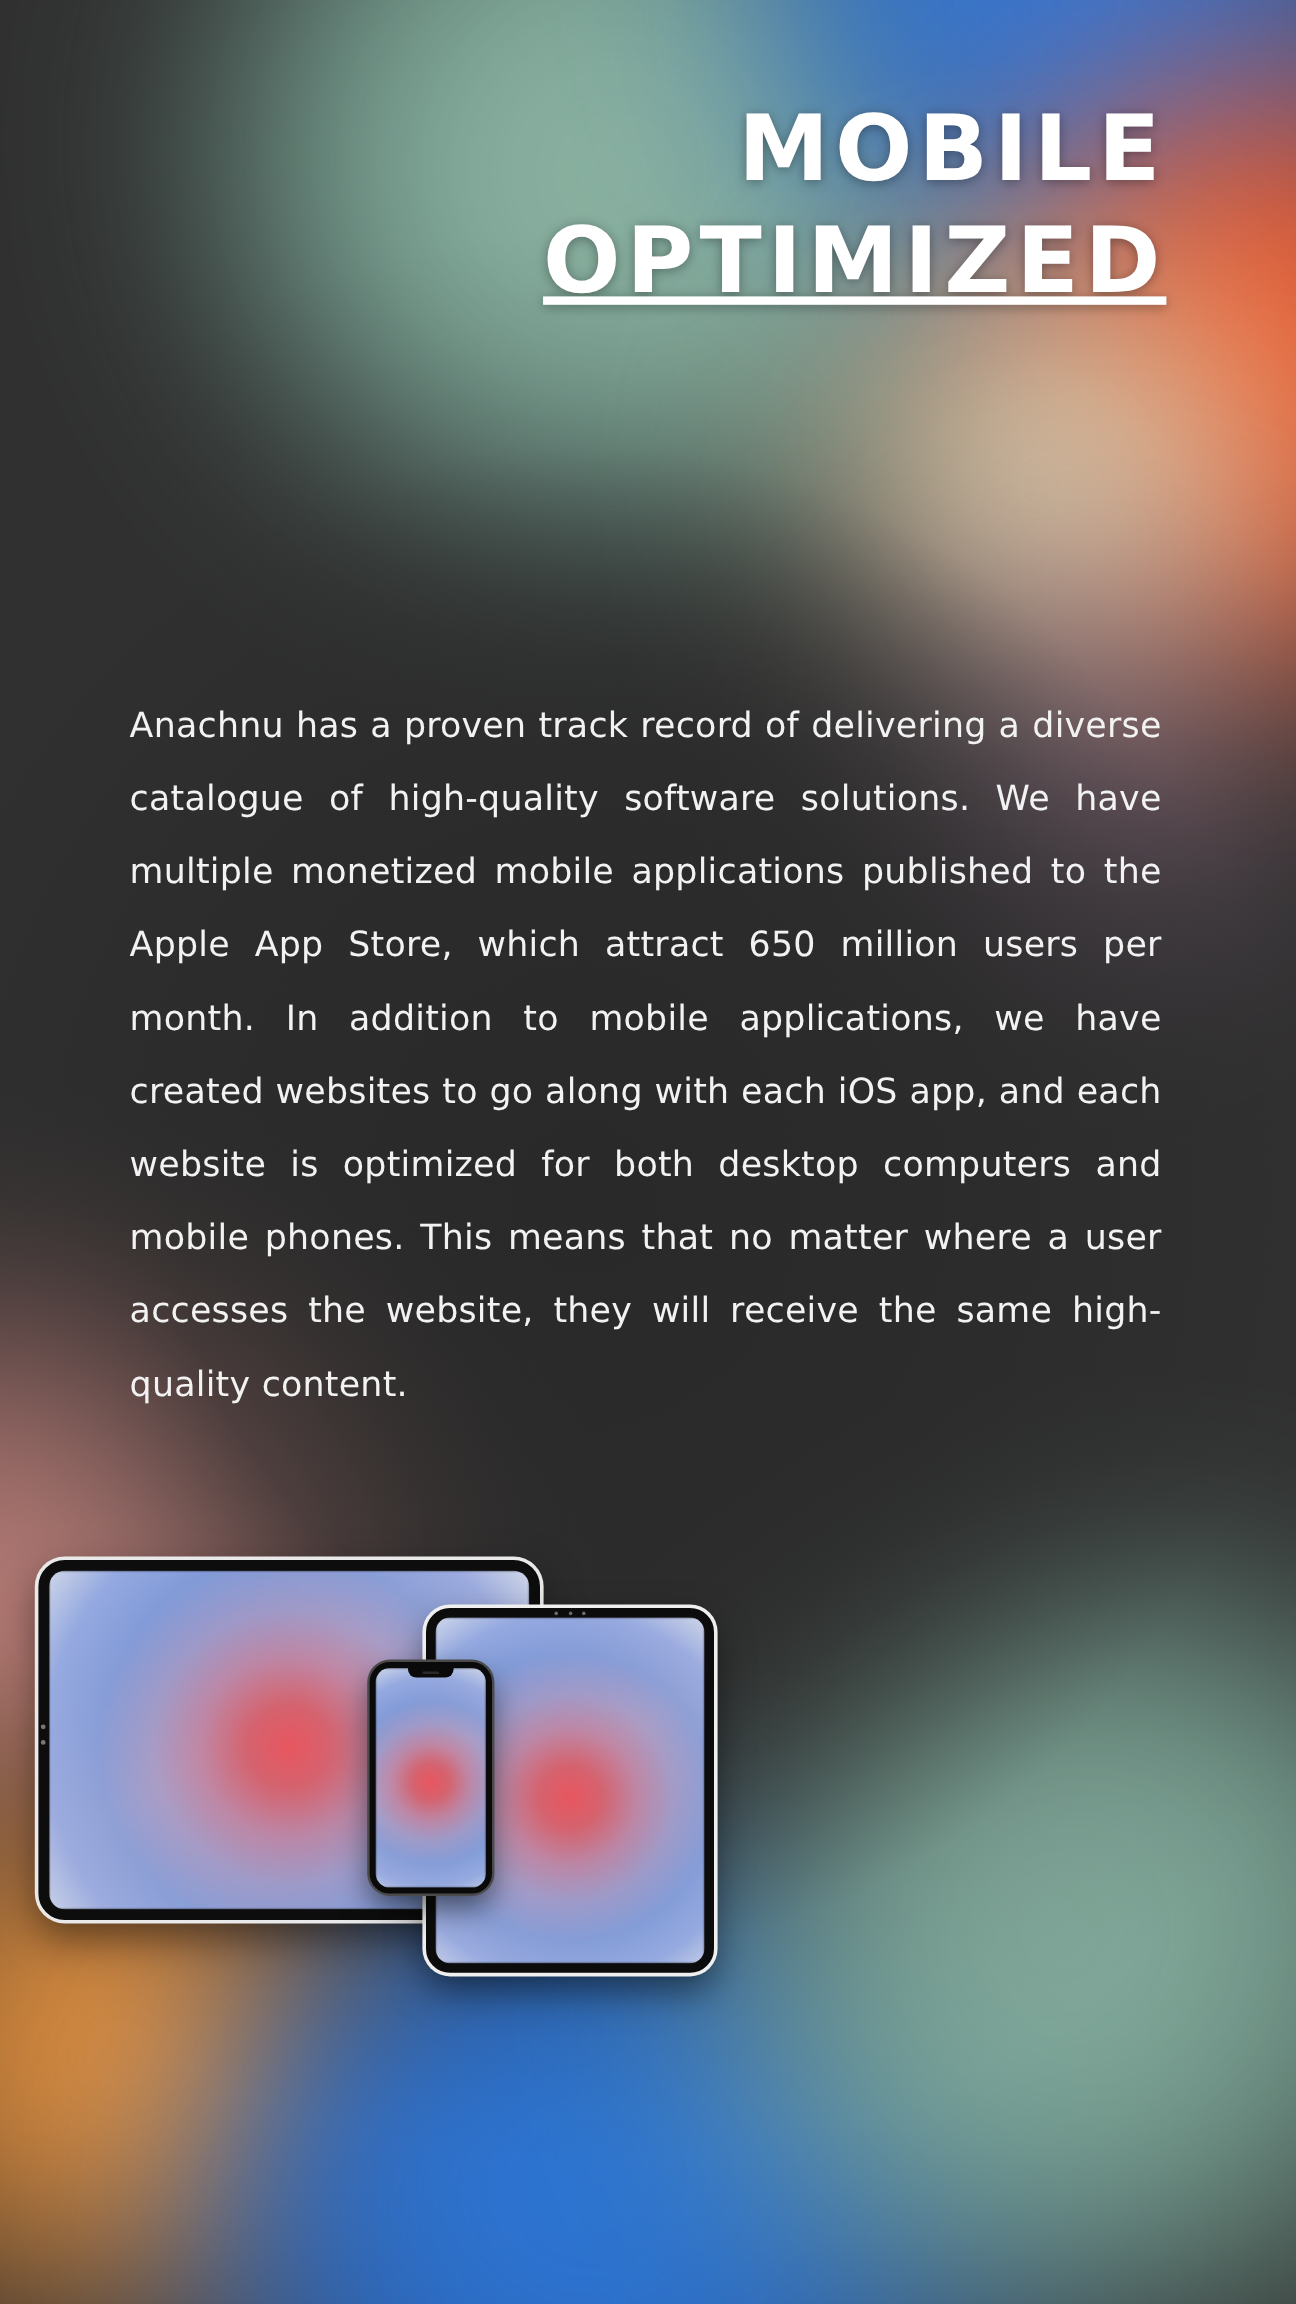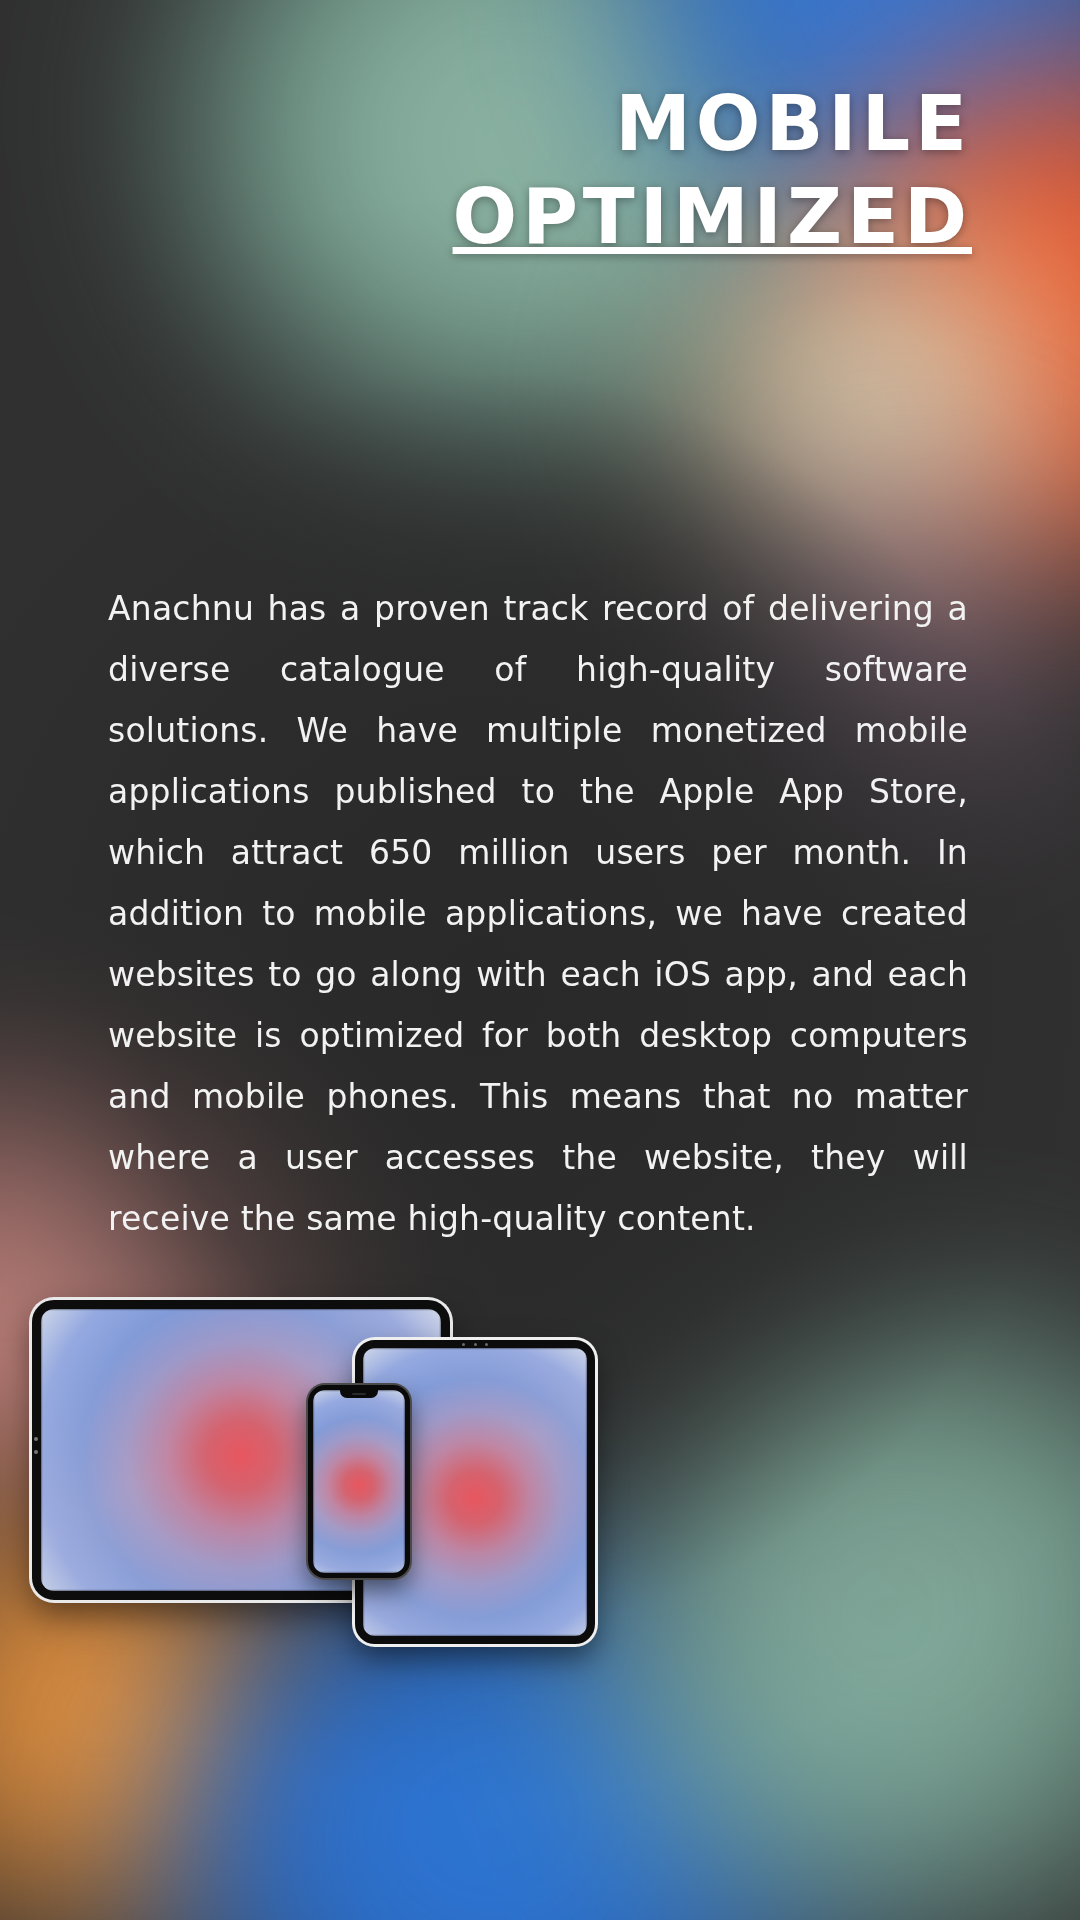--- a/index.html
+++ b/index.html
@@ -121,21 +121,21 @@
   }
   .headline .l2 { display: block; text-decoration: underline; }
 
   .body-copy {
     position: absolute;
     left: 108px;
     top: 545px;
     width: 860px;
     color: #f2f2f2;
     font-family: "DejaVu Sans", sans-serif;
-    font-size: 33px;
+    font-size: 29px;
     line-height: 61px;
     text-align: justify;
     text-justify: inter-word;
     letter-spacing: 0.2px;
   }
 
   
   .devices {
     position: absolute;
     left: 0;

